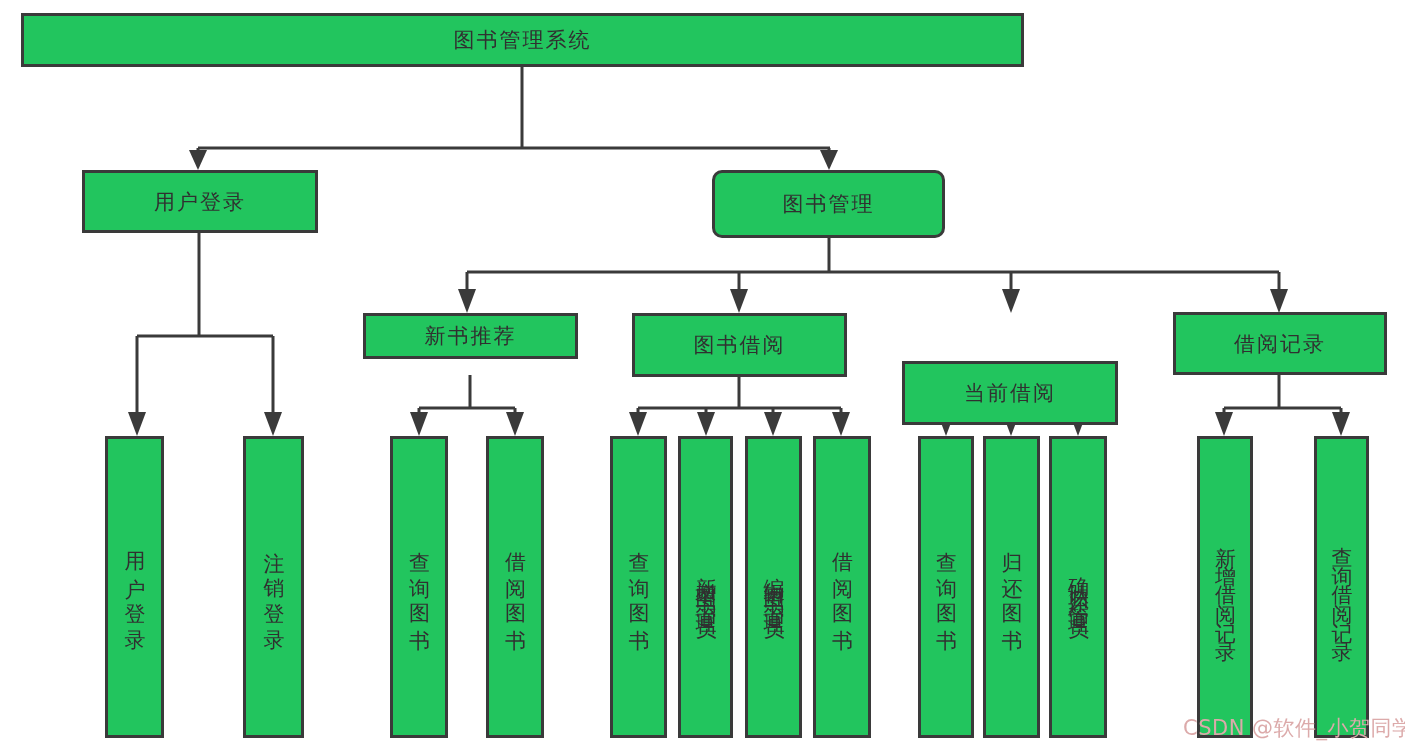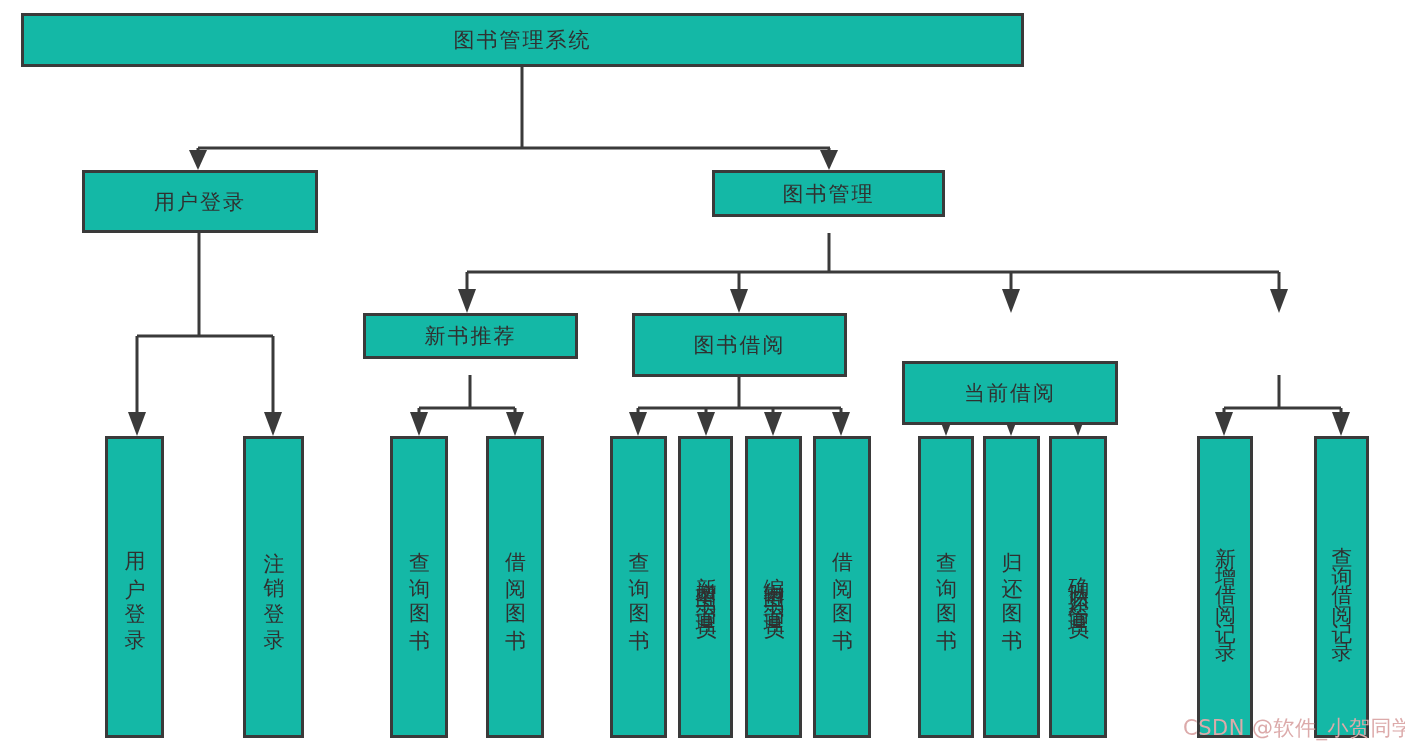--- a/index.html
+++ b/index.html
@@ -14,21 +14,21 @@
   #connectors {
     position: absolute;
     left: 0; top: 0;
     width: 1405px; height: 747px;
     pointer-events: none;
   }
   .node {
     position: absolute;
     box-sizing: border-box;
     border: 3px solid #3a3a3a;
-    background: #14b8a6;
+    background: #22c55e;
     color: #303030;
     display: flex;
     align-items: center;
     justify-content: center;
     text-align: center;
     z-index: 2;
   }
   .node.h {
     font-size: 21px;
     letter-spacing: 2px;
@@ -99,25 +99,26 @@
     <g stroke="#3a3a3a" stroke-width="3" fill="#3a3a3a">
       <path fill="none" d="M1279 375 V408 M1224 408 H1341 M1224 408 V414 M1341 408 V414"></path>
       <polygon stroke="none" points="1215,412 1233,412 1224,436"></polygon>
       <polygon stroke="none" points="1332,412 1350,412 1341,436"></polygon>
     </g>
   </svg>
 
   <div class="node h" style="left: 21px; top: 13px; width: 1003px; height: 54px; border-color: rgb(58, 58, 58); color: rgb(48, 48, 48);">图书管理系统</div>
 
   <div class="node h" style="left: 82px; top: 170px; width: 236px; height: 63px; border-color: rgb(58, 58, 58); color: rgb(48, 48, 48);">用户登录</div>
-  <div class="node h" style="left: 712px; top: 170px; width: 233px; height: 47px; border-color: rgb(58, 58, 58); color: rgb(48, 48, 48);">图书管理</div>
+  <div class="node h" style="left: 712px; top: 170px; width: 233px; height: 68px; border-color: rgb(58, 58, 58); color: rgb(48, 48, 48); border-radius: 10px;">图书管理</div>
 
   <div class="node h" style="left: 363px; top: 313px; width: 215px; height: 46px; border-color: rgb(58, 58, 58); color: rgb(48, 48, 48);">新书推荐</div>
   <div class="node h" style="left: 632px; top: 313px; width: 215px; height: 64px; border-color: rgb(58, 58, 58); color: rgb(48, 48, 48);">图书借阅</div>
   <div class="node h" style="left: 902px; top: 313px; width: 216px; height: 64px; border-color: rgb(58, 58, 58); color: rgb(48, 48, 48); margin-top: 48px;">当前借阅</div>
+  <div class="node h" style="left: 1173px; top: 312px; width: 214px; height: 63px; border-color: rgb(58, 58, 58); color: rgb(48, 48, 48);">借阅记录</div>
 
   <div class="node v v4" style="left: 105px; top: 436px; width: 59px; height: 302px; border-color: rgb(58, 58, 58); color: rgb(48, 48, 48);">用户登录</div>
   <div class="node v v4" style="left: 243px; top: 436px; width: 61px; height: 302px; border-color: rgb(58, 58, 58); color: rgb(48, 48, 48);">注销登录</div>
 
   <div class="node v v4" style="left: 390px; top: 436px; width: 58px; height: 302px; border-color: rgb(58, 58, 58); color: rgb(48, 48, 48);">查询图书</div>
   <div class="node v v4" style="left: 486px; top: 436px; width: 58px; height: 302px; border-color: rgb(58, 58, 58); color: rgb(48, 48, 48);">借阅图书</div>
 
   <div class="node v v4" style="left: 610px; top: 436px; width: 57px; height: 302px; border-color: rgb(58, 58, 58); color: rgb(48, 48, 48);">查询图书</div>
   <div class="node v v10" style="left: 678px; top: 436px; width: 55px; height: 302px; border-color: rgb(58, 58, 58); color: rgb(48, 48, 48);">新增图书（管理员）</div>
   <div class="node v v10" style="left: 745px; top: 436px; width: 57px; height: 302px; border-color: rgb(58, 58, 58); color: rgb(48, 48, 48);">编辑图书（管理员）</div>

